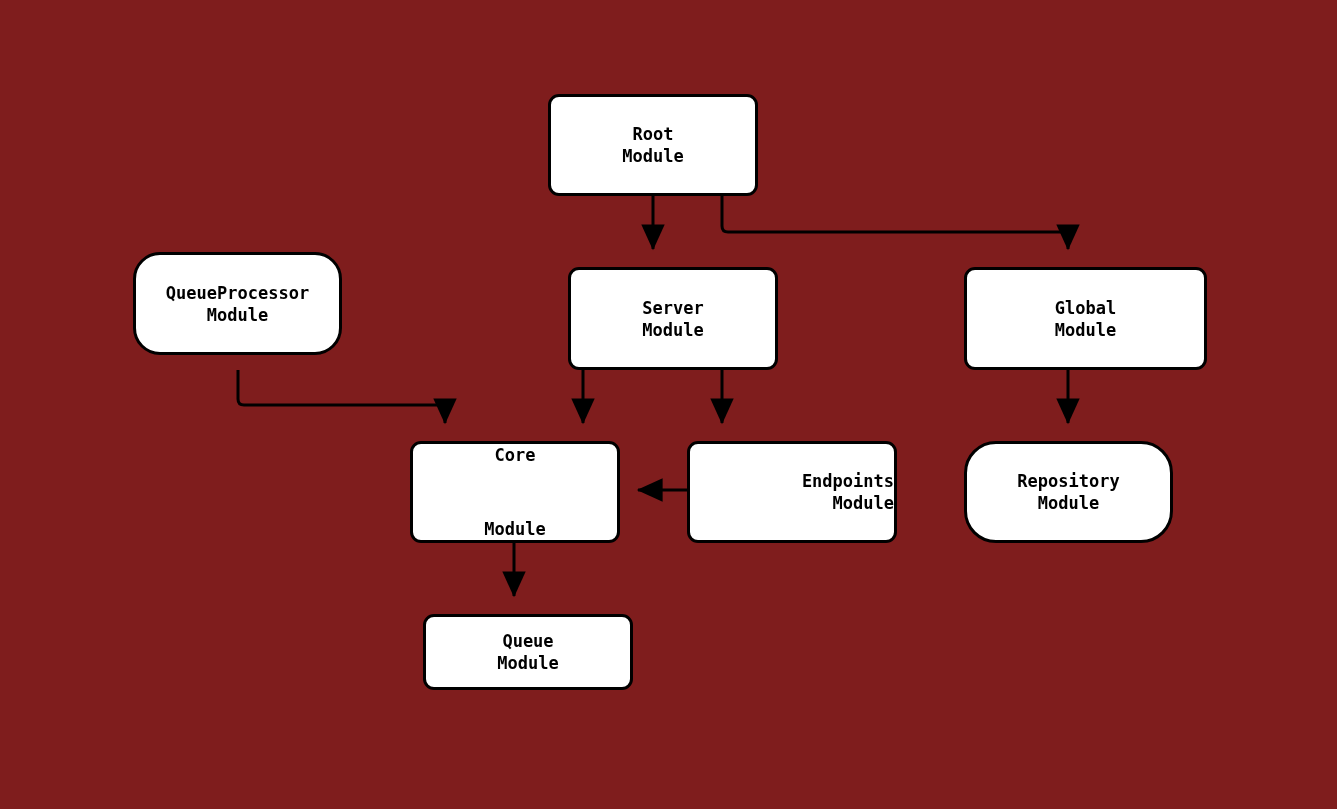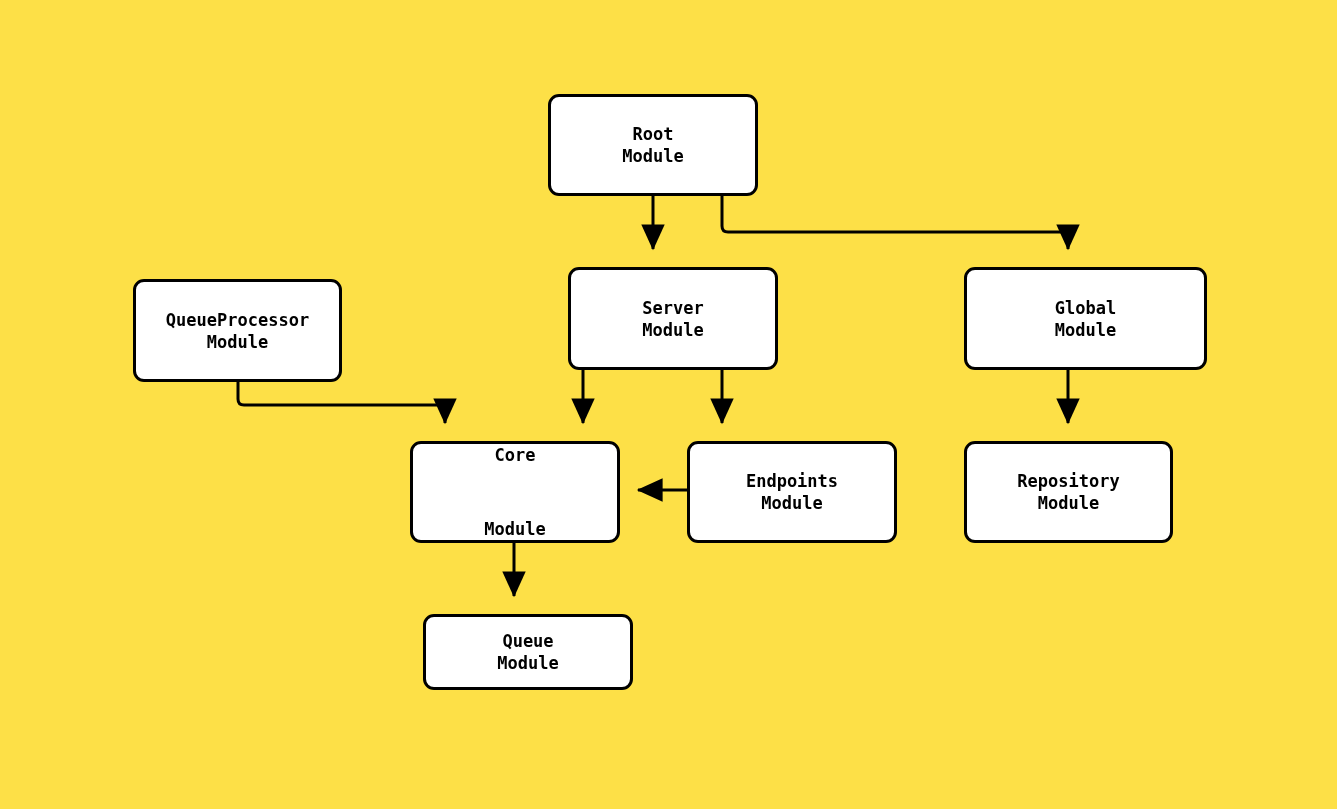--- a/index.html
+++ b/index.html
@@ -4,21 +4,21 @@
 <style>
   html, body {
     margin: 0;
     padding: 0;
     background: #ffffff;
   }
   #canvas {
     position: relative;
     width: 1337px;
     height: 809px;
-    background: #fde047;
+    background: #7f1d1d;
     overflow: hidden;
     font-family: "DejaVu Sans Mono", "Liberation Mono", monospace;
   }
   #edges {
     position: absolute;
     left: 0;
     top: 0;
     width: 1337px;
     height: 809px;
     pointer-events: none;
@@ -89,46 +89,46 @@
     <g>
       <path d="M 514,543 L 514,596" fill="none" stroke="#000000" stroke-width="3" marker-end="url(#arrowhead)"></path>
     </g>
   </svg>
 
   <div class="node" style="left:548px; top:94px; width:210px; height:102px;">
     <div class="node-label">Root</div>
     <div class="node-label">Module</div>
   </div>
 
-  <div class="node" style="left:133px; top:279px; width:209px; height:103px;">
+  <div class="node" style="left:133px; top:252px; width:209px; height:103px;border-radius:27px;">
     <div class="node-label">QueueProcessor</div>
     <div class="node-label">Module</div>
   </div>
 
   <div class="node" style="left:548px; top:267px; width:210px; height:103px;margin-left:20px;">
     <div class="node-label">Server</div>
     <div class="node-label">Module</div>
   </div>
 
   <div class="node" style="left:964px; top:267px; width:243px; height:103px;">
     <div class="node-label">Global</div>
     <div class="node-label">Module</div>
   </div>
 
   <div class="node" style="left:410px; top:441px; width:210px; height:102px;justify-content:space-between;">
     <div class="node-label">Core</div>
     <div class="node-label">Module</div>
   </div>
 
-  <div class="node" style="left:687px; top:441px; width:210px; height:102px;">
+  <div class="node" style="left:687px; top:441px; width:210px; height:102px;align-items:flex-end;">
     <div class="node-label">Endpoints</div>
     <div class="node-label">Module</div>
   </div>
 
-  <div class="node" style="left:964px; top:441px; width:209px; height:102px;">
+  <div class="node" style="left:964px; top:441px; width:209px; height:102px;border-radius:32px;">
     <div class="node-label">Repository</div>
     <div class="node-label">Module</div>
   </div>
 
   <div class="node" style="left:423px; top:614px; width:210px; height:76px;">
     <div class="node-label">Queue</div>
     <div class="node-label">Module</div>
   </div>
 
 </div>

